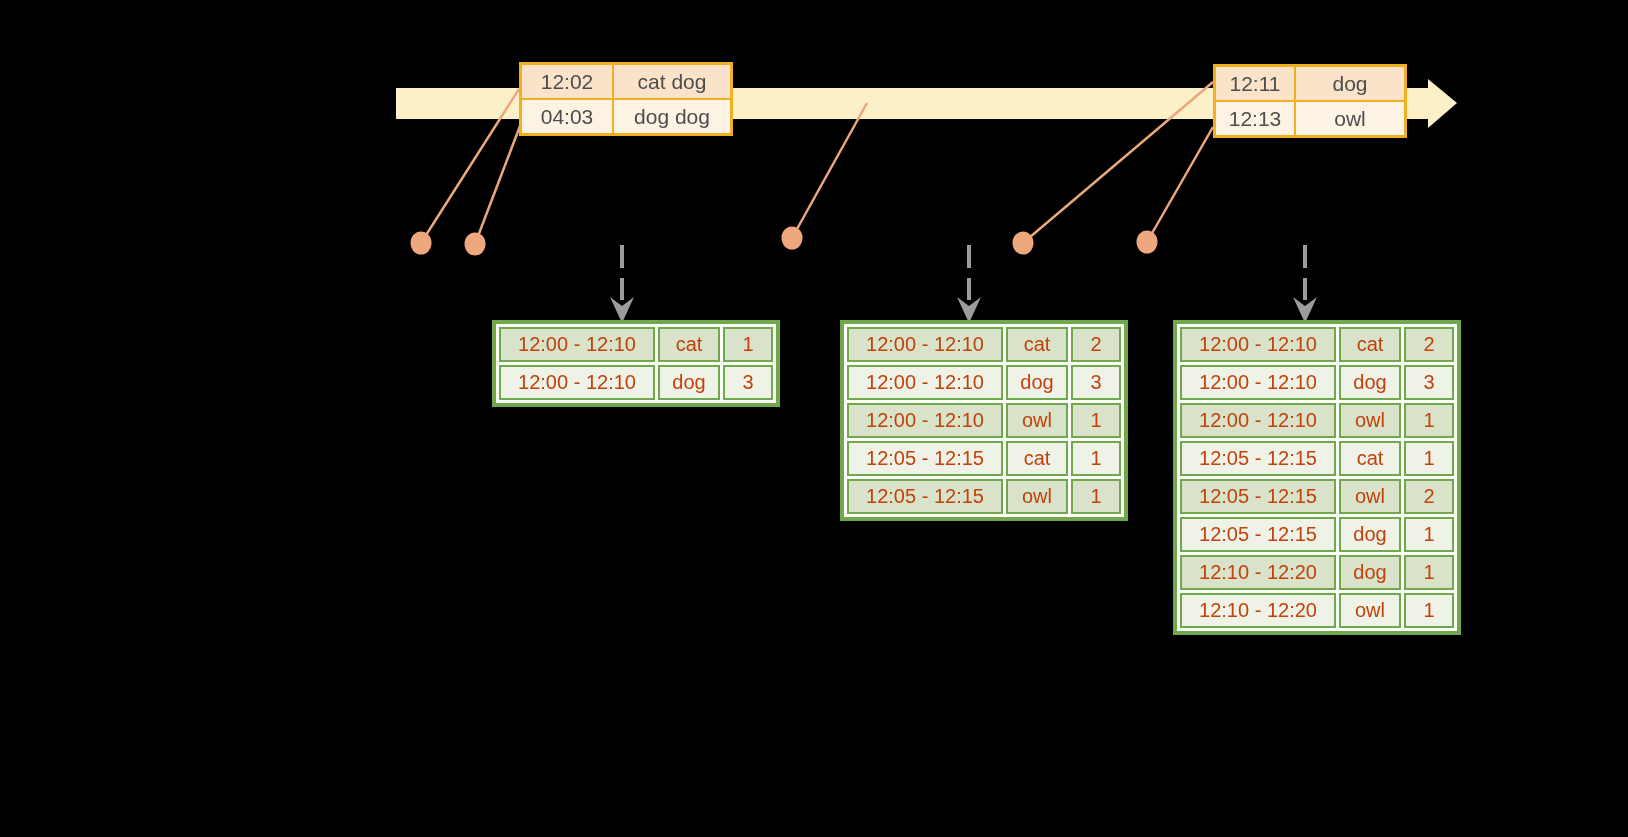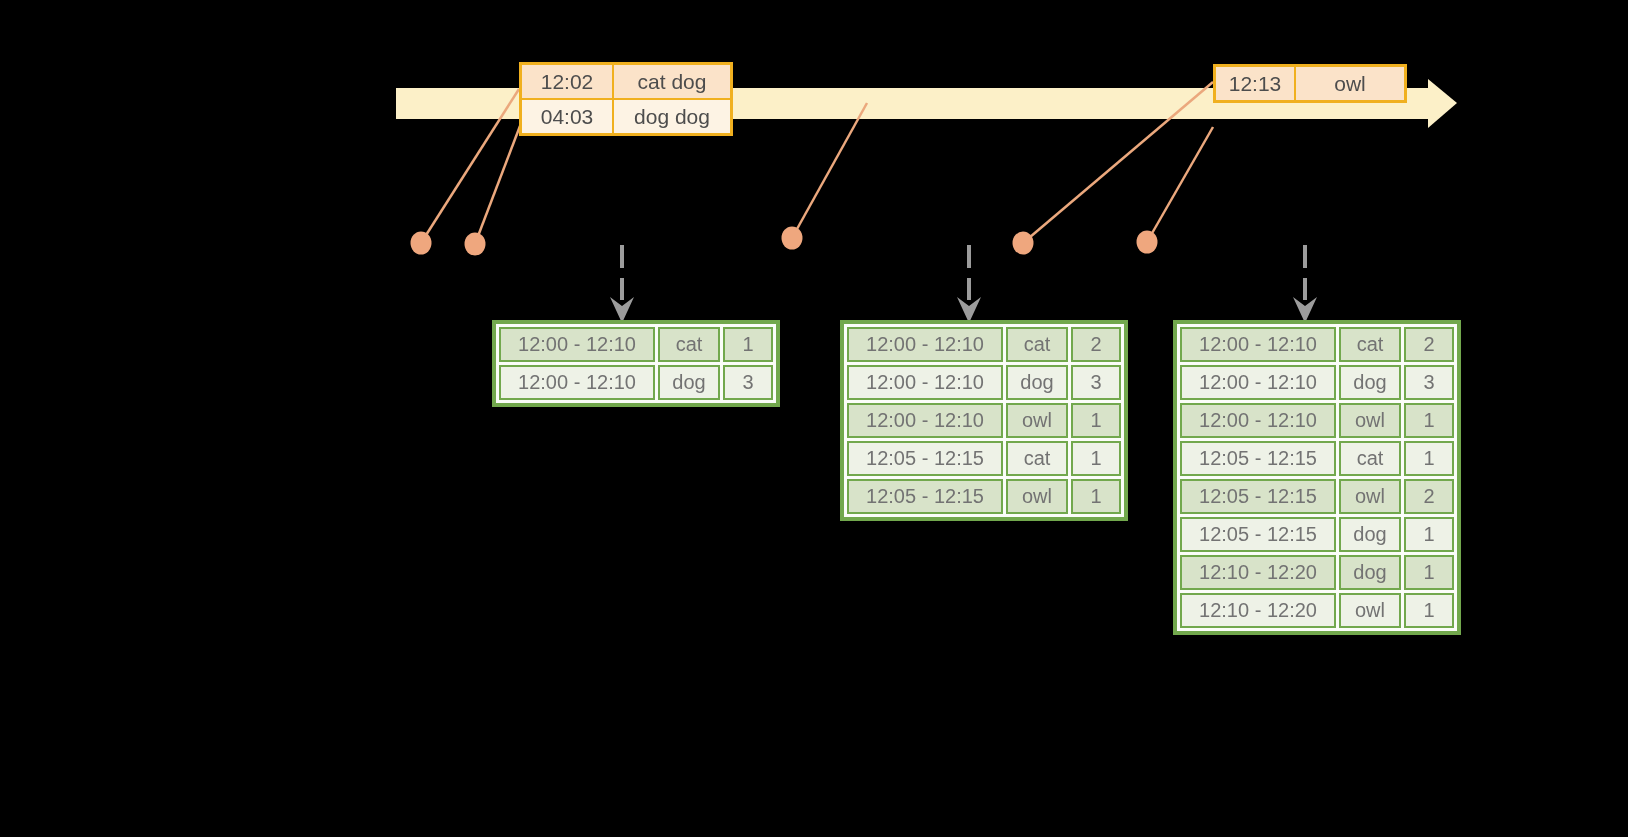--- a/index.html
+++ b/index.html
@@ -19,21 +19,21 @@
   table.event tr:nth-child(odd) td{background:#fbe3c9;}
   table.event tr:nth-child(even) td{background:#fdf3e4;}
   table.e1 td.time{width:78px;} table.e1 td.words{width:104px;margin-top:24px;}
   table.e2 td.time{width:75px;} table.e2 td.words{width:110px;}
   table.e3 td.time{width:66px;} table.e3 td.words{width:96px;}
 
   
   table.result{border:4px solid #72a84d;border-spacing:3px;background:#fbfdf9;}
   table.result td{
     border:2px solid #72a84d;height:31px;text-align:center;vertical-align:middle;
-    font-size:20px;color:#737373;padding:0 4px;white-space:nowrap;
+    font-size:20px;color:#c2410c;padding:0 4px;white-space:nowrap;
   }
   table.result tr:nth-child(odd) td{background:#d8e3c9;}
   table.result tr:nth-child(even) td{background:#eef2e7;}
   table.result td.win{width:144px;}
   table.result td.word{width:50px;}
   table.result td.cnt{width:38px;}
 </style>
 </head>
 <body>
 
@@ -81,20 +81,24 @@
     <tr>
       <td class="time">04:03</td>
       <td class="words">dog dog</td>
     </tr>
   </tbody>
     </table>
 
 
   <table class="event e3" style="left:1213px;top:64px;">
     <tbody>
+        <tr>
+      <td class="time">12:11</td>
+      <td class="words">dog</td>
+    </tr>
     <tr>
       <td class="time">12:13</td>
       <td class="words">owl</td>
     </tr>
   </tbody>
     </table>
 
   <table class="result" style="left:492px;top:320px;">
     <tbody>
         <tr>

